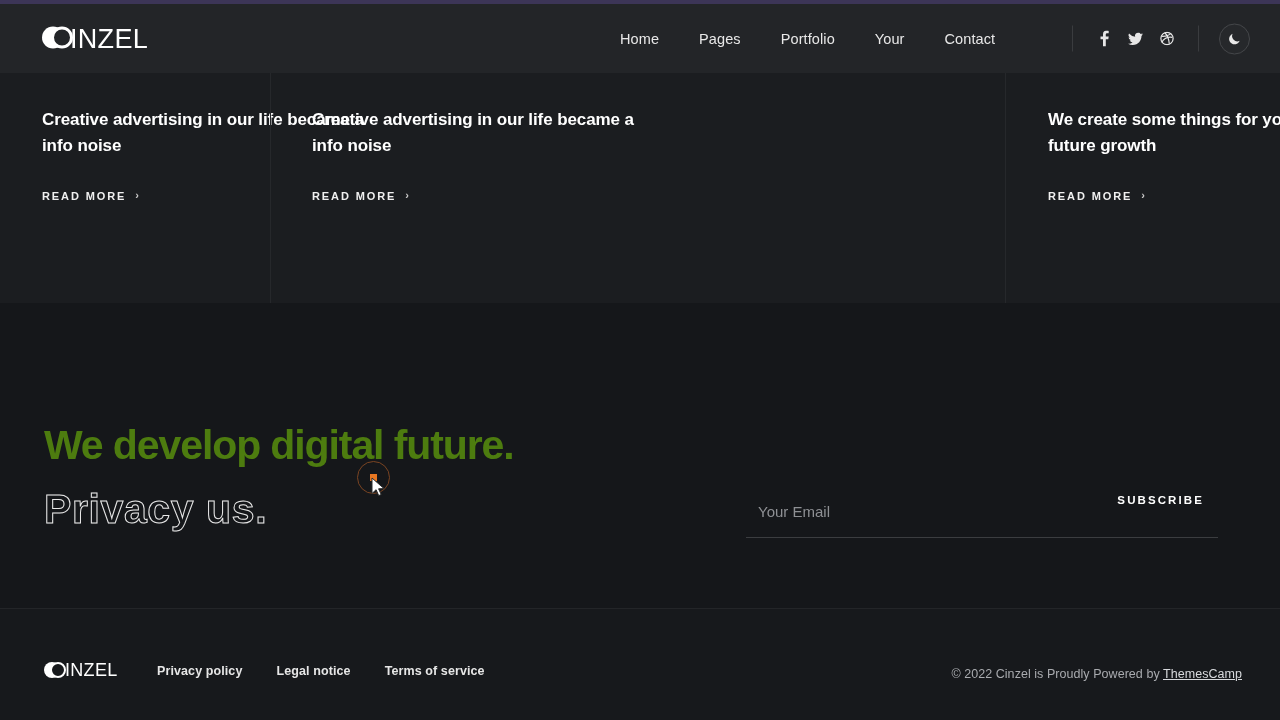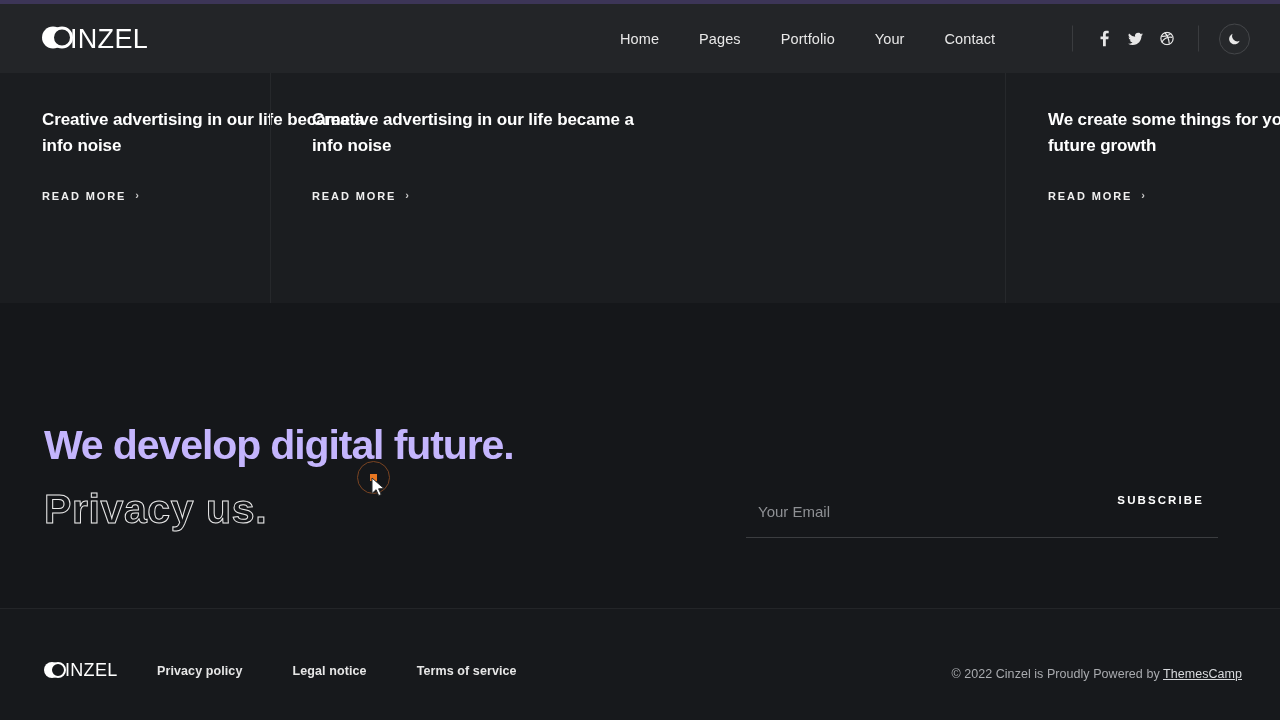--- a/index.html
+++ b/index.html
@@ -218,21 +218,21 @@
   }
 
   .cta-heading {
     position: absolute;
     left: 44px;
     top: 122px;
     font-size: 41px;
     font-weight: 800;
     letter-spacing: -1.1px;
     line-height: 1;
-    color: #c4b5fd;
+    color: #4d7c0f;
     white-space: nowrap;
     font-family: "Liberation Sans", sans-serif;
   }
 
   .cta-subheading {
     position: absolute;
     left: 44px;
     top: 186px;
     font-size: 41px;
     font-weight: 800;
@@ -307,21 +307,21 @@
     border-width: 2px; background: #17191c;
   }
   .footer-logo .logo-word { font-size: 18px; margin-left: -1px; }
 
   .footer-links {
     position: absolute;
     left: 157px;
     top: 55px;
     display: flex;
     align-items: center;
-    gap: 16px;
+    gap: 0;
   }
   .footer-link {
     font-size: 12.5px;
     color: #e6e6e6;
     text-decoration: none;
     font-weight: 600;
     cursor: pointer;
     white-space: nowrap;
     margin-right: 34px;
     letter-spacing: 0.1px;

